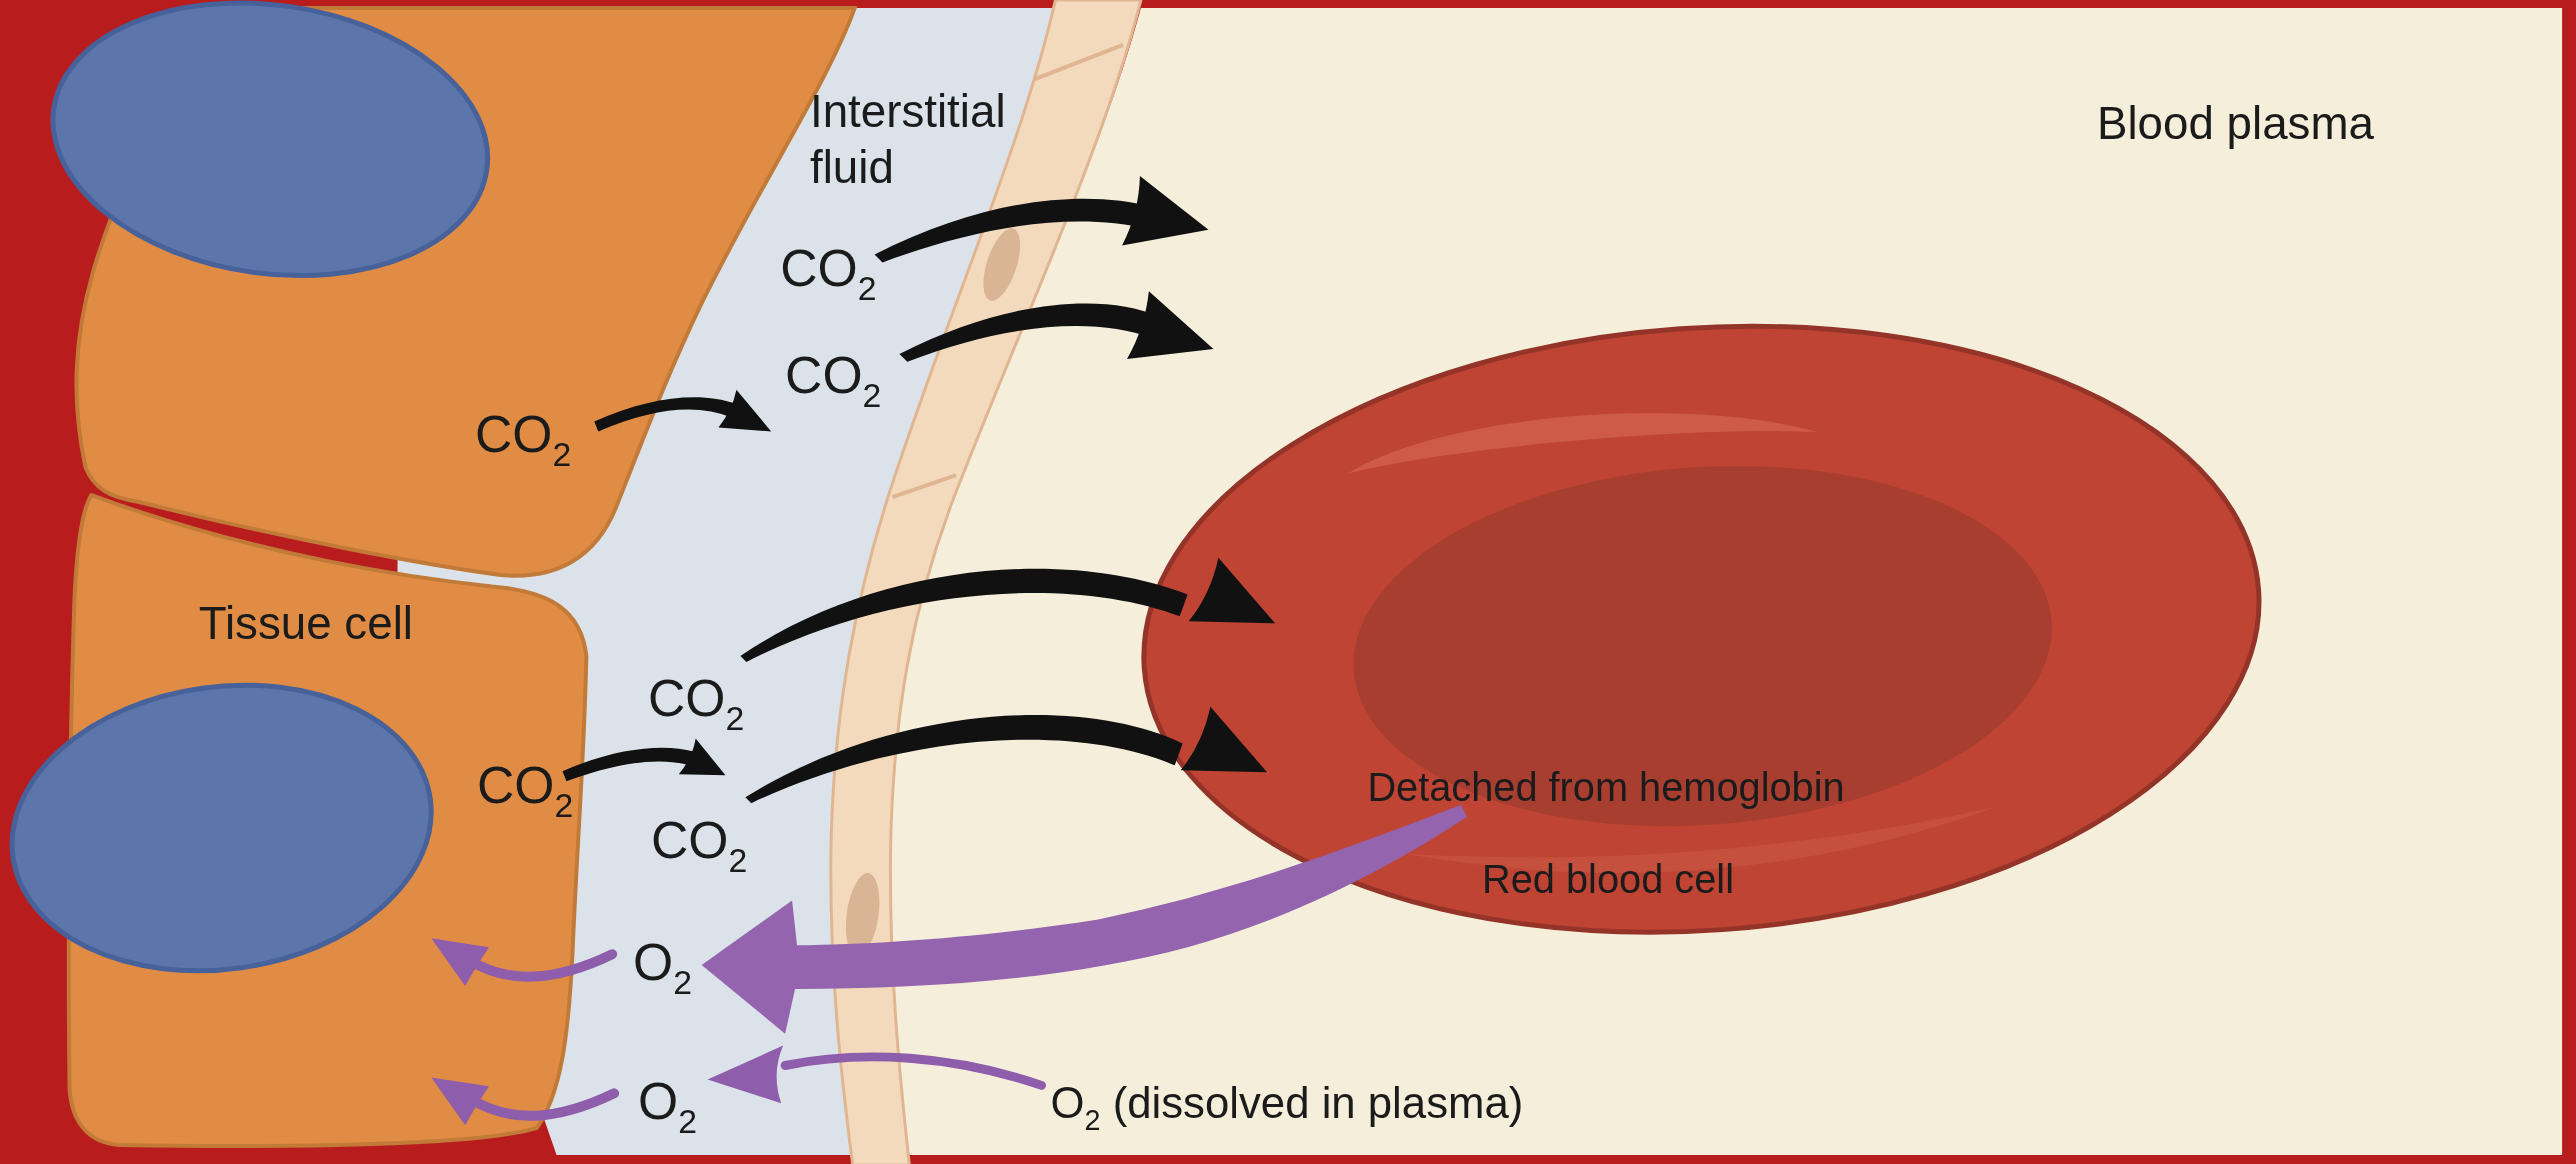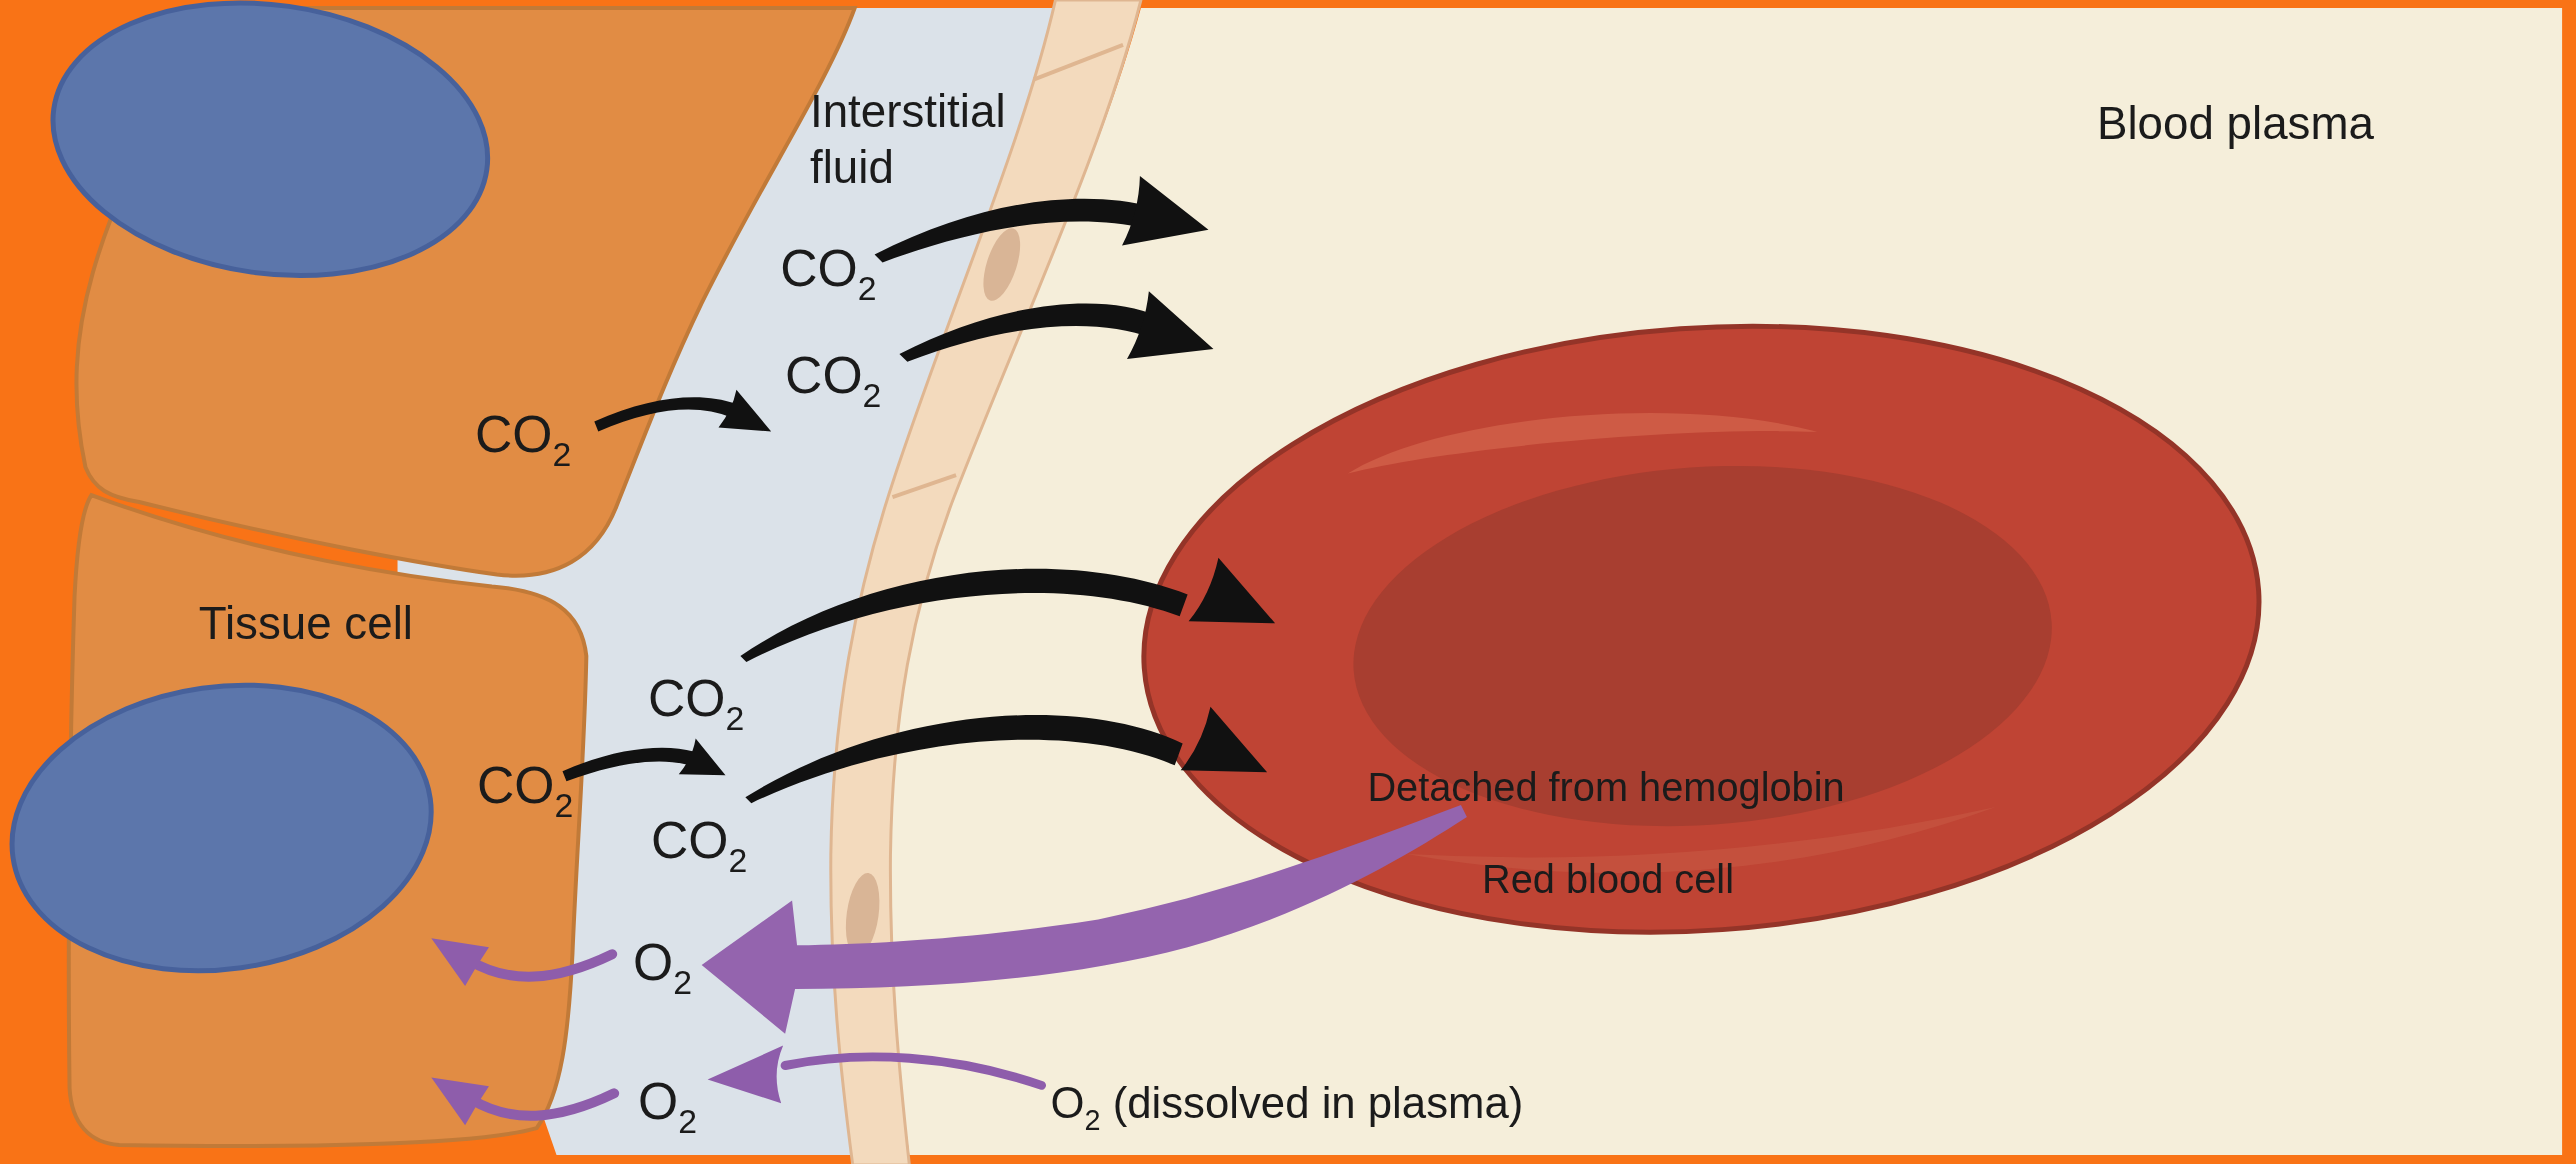--- a/index.html
+++ b/index.html
@@ -1,16 +1,16 @@
 <!DOCTYPE html>
 <html><head>
 <meta charset="utf-8">
 <style>
   html,body{margin:0;padding:0;background:#ffffff;}
-  .stage{width:2576px;height:1165px;position:relative;background:#f97316;overflow:hidden;text-decoration:underline;}
+  .stage{width:2576px;height:1165px;position:relative;background:#b91c1c;overflow:hidden;text-decoration:underline;}
   svg{display:block;}
   text{font-family:"Liberation Sans","DejaVu Sans",sans-serif;fill:#1b1b1b;}
   .lbl{font-size:46px;}
   .lbl-m{font-size:40px;}
   .mol{font-size:52px;}
   .mol .sub{font-size:34px;}
   .dis{font-size:44px;}
   .dis .sub{font-size:29px;}
 </style>
 </head>

